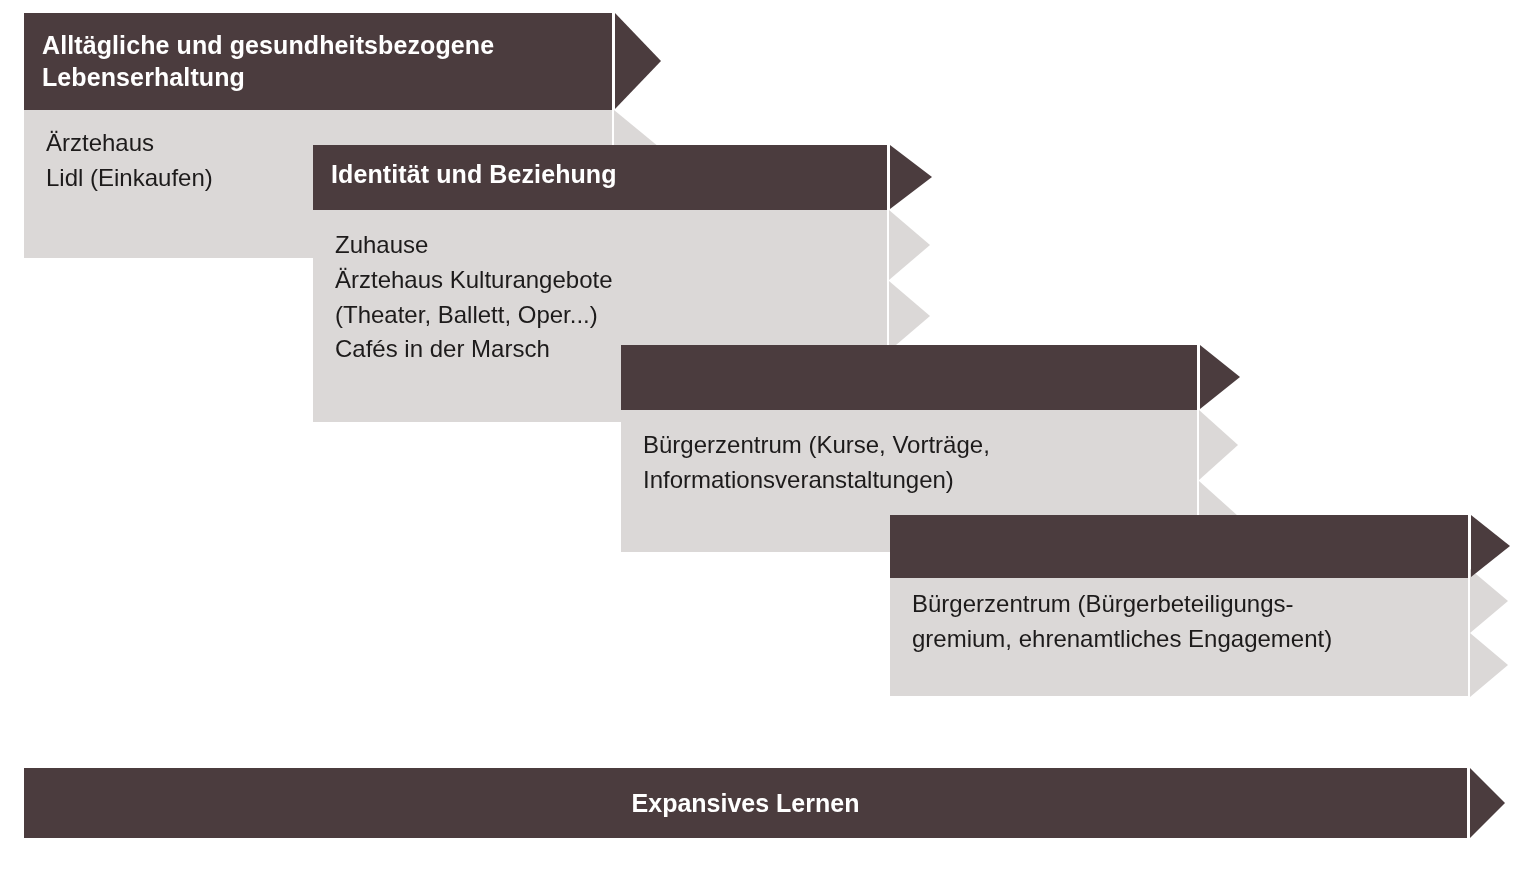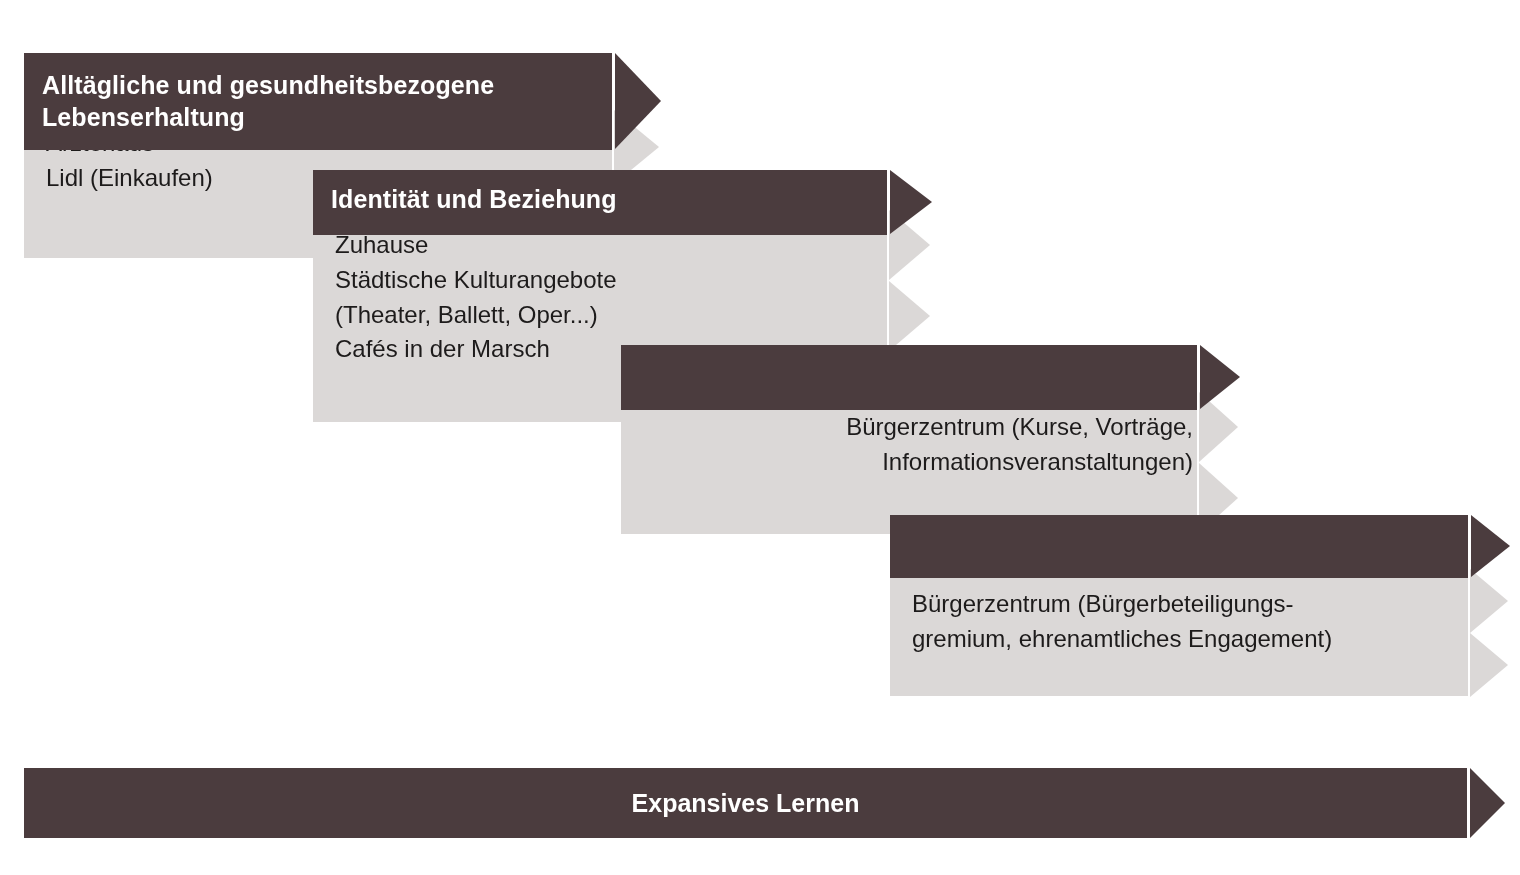--- a/index.html
+++ b/index.html
@@ -132,46 +132,46 @@
 <div id="stage">
   <div id="stages-layer">
       <div class="chev-group" style="left: 24px; top: 13px;">
         <div class="chev-body" style="top: 97px; width: 637px; height: 148px;">
           <div class="body-rect" style="top: 0px; width: 588px; height: 148px;"></div>
           <div class="body-point" style="left: 590px; top: 0px; border-top-width: 37px; border-bottom-width: 37px; border-left-width: 45px;"></div>
           <div class="body-point" style="left: 590px; top: 74px; border-top-width: 37px; border-bottom-width: 37px; border-left-width: 45px;"></div>
           <div class="body-label" style="left: 22px; top: 16px; width: 562px;">Ärztehaus
 Lidl (Einkaufen)</div>
         </div>
-        <div class="chev-head" style="width: 637px; height: 73px; margin-top: 40px;">
+        <div class="chev-head" style="width: 637px; height: 73px;">
           <div class="head-rect" style="width: 588px; height: 97px;"></div>
           <div class="head-point" style="left: 591px; border-top-width: 48.5px; border-bottom-width: 48.5px; border-left-width: 46px;"></div>
           <div class="head-label" style="left: 18px; top: 17px; width: 566px;">Alltägliche und gesundheitsbezogene
 Lebenserhaltung</div>
         </div>
       </div>
       <div class="chev-group" style="left: 313px; top: 145px;">
         <div class="chev-body" style="top: 65px; width: 619px; height: 212px;">
           <div class="body-rect" style="top: 0px; width: 574px; height: 212px;"></div>
           <div class="body-point" style="left: 576px; top: 0px; border-top-width: 35.5px; border-bottom-width: 35.5px; border-left-width: 41px;"></div>
           <div class="body-point" style="left: 576px; top: 71px; border-top-width: 35.5px; border-bottom-width: 35.5px; border-left-width: 41px;"></div>
           <div class="body-point" style="left: 576px; top: 142px; border-top-width: 35.5px; border-bottom-width: 35.5px; border-left-width: 41px;"></div>
           <div class="body-label" style="left: 22px; top: 18px; width: 548px;">Zuhause
-Städtische Kulturangebote
+Ärztehaus Kulturangebote
 (Theater, Ballett, Oper...)
 Cafés in der Marsch</div>
         </div>
-        <div class="chev-head" style="width: 619px; height: 49px; margin-top: 25px;">
+        <div class="chev-head" style="width: 619px; height: 49px;">
           <div class="head-rect" style="width: 574px; height: 65px;"></div>
           <div class="head-point" style="left: 577px; border-top-width: 32.5px; border-bottom-width: 32.5px; border-left-width: 42px;"></div>
           <div class="head-label" style="left: 18px; top: 14px; width: 552px;">Identität und Beziehung</div>
         </div>
       </div>
       <div class="chev-group" style="left: 621px; top: 345px;">
-        <div class="chev-body" style="top: 47px; width: 619px; height: 142px; text-align: right;">
+        <div class="chev-body" style="top: 65px; width: 619px; height: 142px;">
           <div class="body-rect" style="top: 0px; width: 576px; height: 142px;"></div>
           <div class="body-point" style="left: 578px; top: 0px; border-top-width: 35.5px; border-bottom-width: 35.5px; border-left-width: 39px;"></div>
           <div class="body-point" style="left: 578px; top: 71px; border-top-width: 35.5px; border-bottom-width: 35.5px; border-left-width: 39px;"></div>
           <div class="body-label" style="left: 22px; top: 18px; width: 550px;">Bürgerzentrum (Kurse, Vorträge,
 Informationsveranstaltungen)</div>
         </div>
         <div class="chev-head" style="width: 619px; height: 65px;">
           <div class="head-rect" style="width: 576px; height: 65px;"></div>
           <div class="head-point" style="left: 579px; border-top-width: 32.5px; border-bottom-width: 32.5px; border-left-width: 40px;"></div>
         </div>

